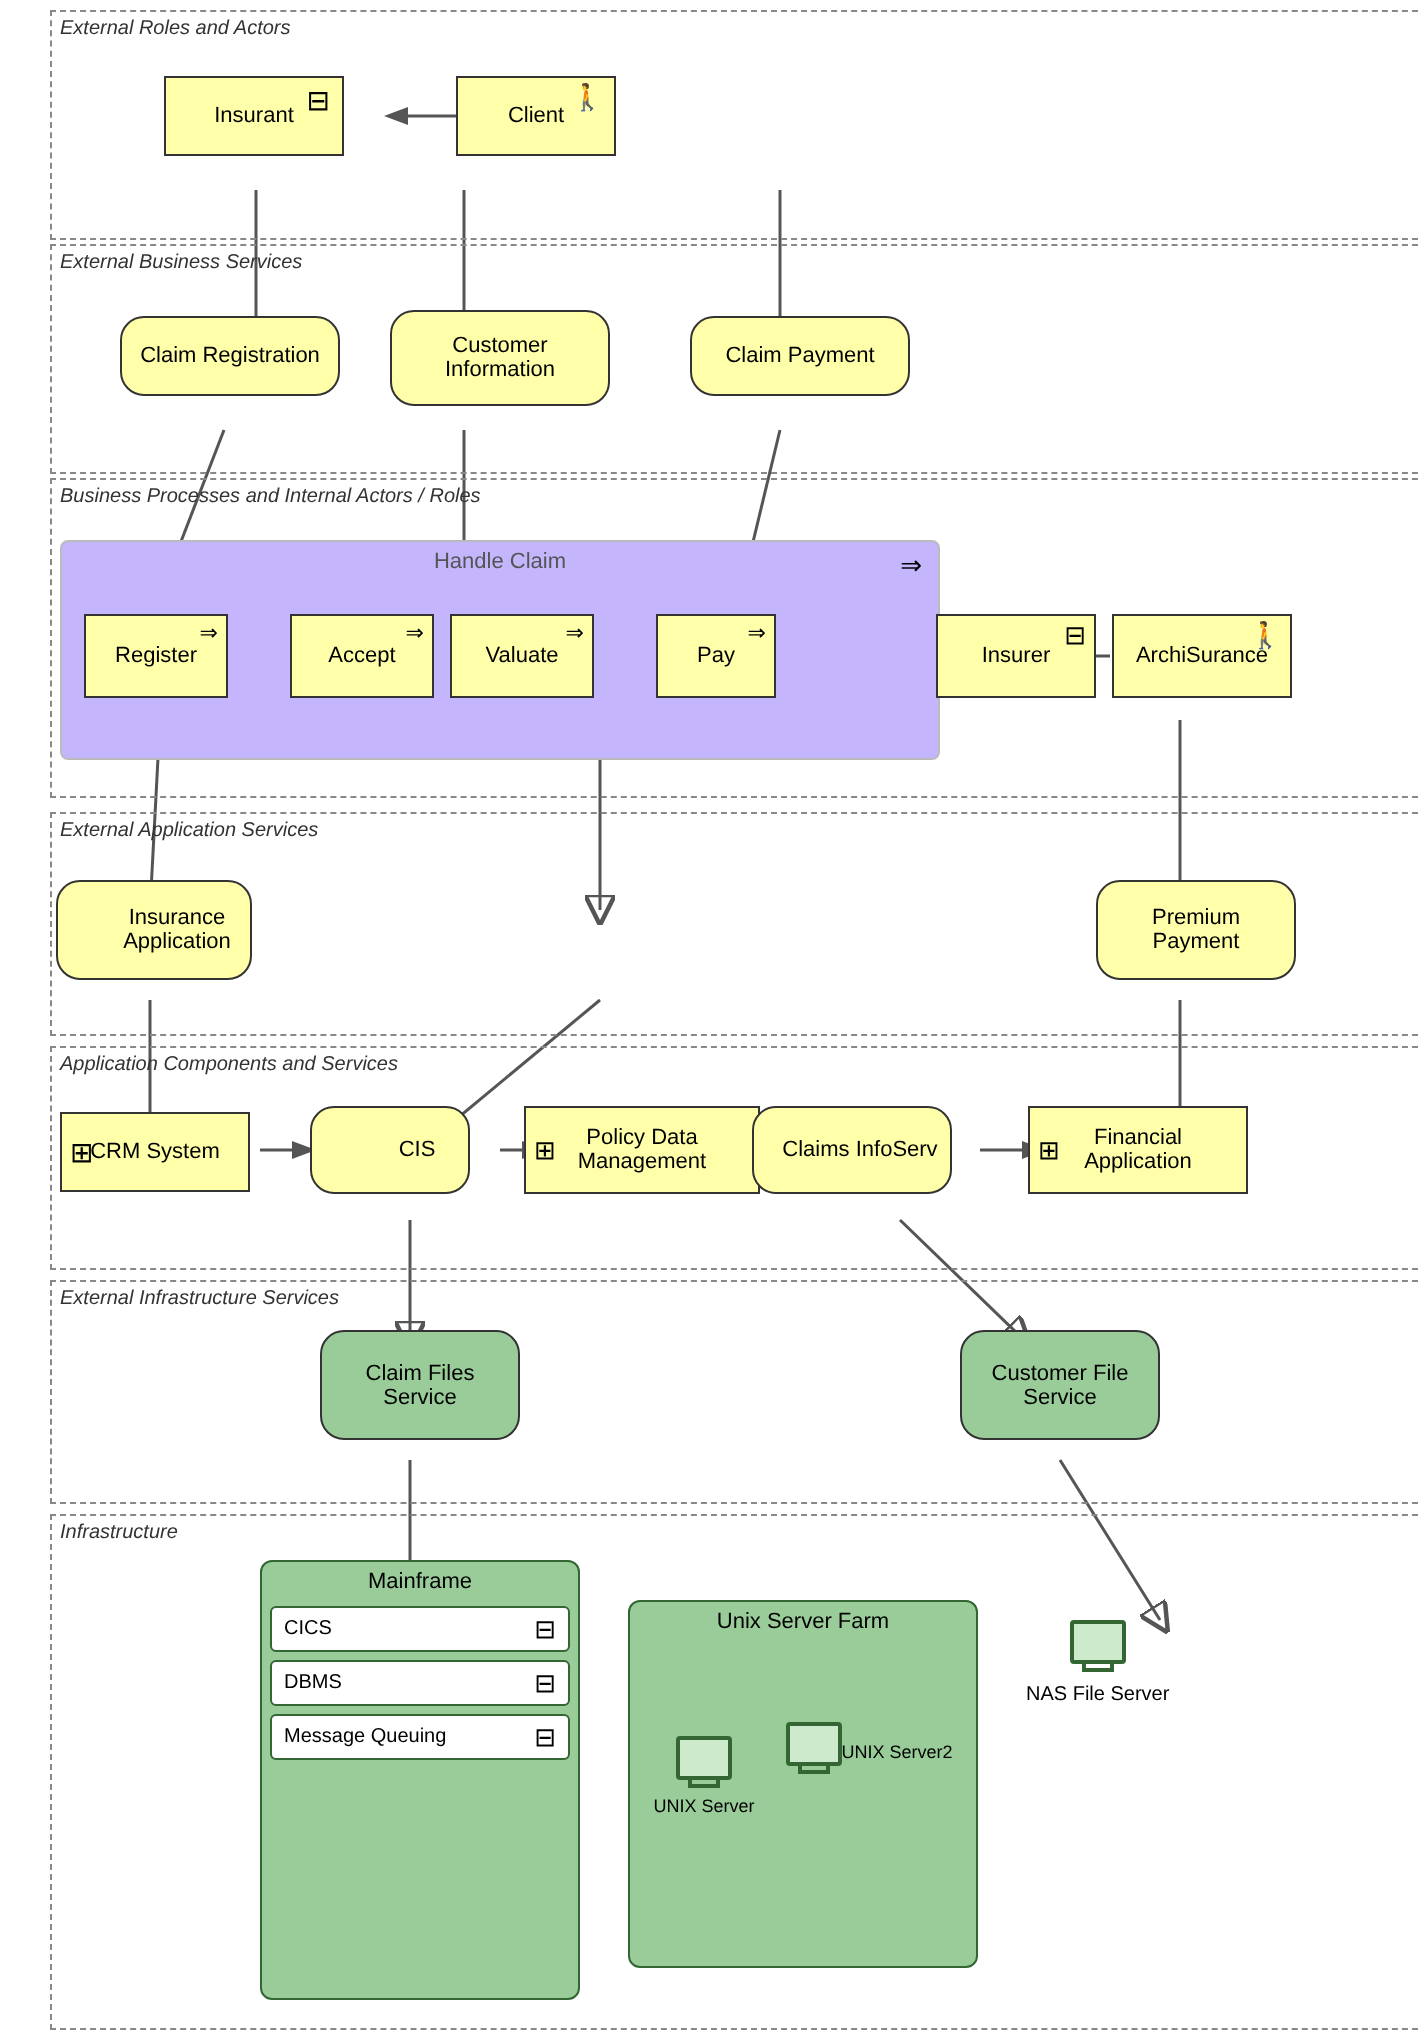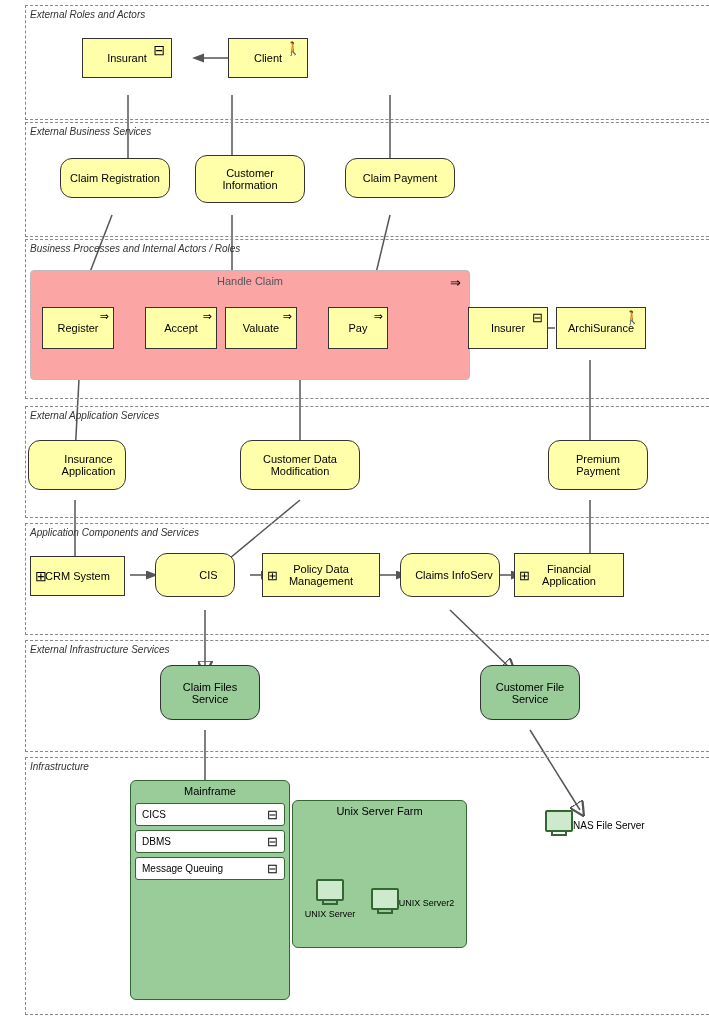--- a/index.html
+++ b/index.html
@@ -69,21 +69,21 @@
       width: 709px;
       height: 1021px;
       pointer-events: none;
       overflow: visible;
     }
 
     
     .handle-claim-box {
       position: absolute;
       border: 1px solid #bbb;
-      background: #fca5a5;
+      background: #c4b5fd;
       border-radius: 4px;
     }
 
     .server-box {
       position: absolute;
       background: #99cc99;
       border: 1.5px solid #336633;
       border-radius: 6px;
       display: flex;
       flex-direction: column;
@@ -281,23 +281,20 @@
   </div>
 
   <div class="swimlane" style="top:406px;height:112px;">
     <span class="swimlane-label">External Application Services</span>
   </div>
 
   <div class="box box-rounded" style="left:28px;top:440px;width:98px;height:50px;padding-left:27px;">
     <span>Insurance Application</span>
   </div>
 
-  <div class="box box-rounded" style="left:240px;top:440px;width:120px;height:50px;">
-    <span>Customer Data Modification</span>
-  </div>
 
   <div class="box box-rounded" style="left:548px;top:440px;width:100px;height:50px;">
     <span>Premium Payment</span>
   </div>
 
   <div class="swimlane" style="top:523px;height:112px;">
     <span class="swimlane-label">Application Components and Services</span>
   </div>
 
   <div class="box" style="left:30px;top:556px;width:95px;height:40px;">
@@ -307,21 +304,21 @@
 
   <div class="box box-rounded" style="left:155px;top:553px;width:80px;height:44px;padding-left:31px;">
     <span>CIS</span>
   </div>
 
   <div class="box" style="left:262px;top:553px;width:118px;height:44px;">
     <span style="position:absolute;left:4px;top:50%;transform:translateY(-50%);font-size:13px;">⊞</span>
     <span>Policy Data Management</span>
   </div>
 
-  <div class="box box-rounded" style="left:400px;top:553px;width:100px;height:44px;padding-left:12px;">
+  <div class="box box-rounded" style="left:376px;top:553px;width:100px;height:44px;padding-left:12px;">
     <span>Claims InfoServ</span>
   </div>
 
   <div class="box" style="left:514px;top:553px;width:110px;height:44px;">
     <span style="position:absolute;left:4px;top:50%;transform:translateY(-50%);font-size:13px;">⊞</span>
     <span>Financial Application</span>
   </div>
 
   <div class="swimlane" style="top:640px;height:112px;">
     <span class="swimlane-label">External Infrastructure Services</span>
@@ -348,32 +345,32 @@
     <div class="server-item">
       <span>DBMS</span>
       <span style="font-size:13px;">⊟</span>
     </div>
     <div class="server-item">
       <span>Message Queuing</span>
       <span style="font-size:13px;">⊟</span>
     </div>
   </div>
 
-  <div class="server-box" style="left:292px;top:800px;width:175px;height:148px;gap:43px;">
+  <div class="server-box" style="left:314px;top:800px;width:175px;height:184px;">
     <div class="server-title">Unix Server Farm</div>
     <div style="display:flex;justify-content:space-around;margin-top:15px;">
-      <div style="display:flex;flex-direction:column;align-items:center;">
+      <div style="display:flex;flex-direction:column;align-items:center;margin-top:32px;">
         <div class="monitor-icon"></div>
         <div class="monitor-label">UNIX Server</div>
       </div>
       <div style="display:flex;align-items:center;">
         <div class="monitor-icon"></div>
         <div class="monitor-label">UNIX Server2</div>
       </div>
     </div>
   </div>
 
-  <div style="position:absolute;left:545px;top:810px;display:flex;flex-direction:row;">
+  <div style="position:absolute;left:513px;top:810px;display:flex;flex-direction:column;align-items:center;">
     <div class="monitor-icon" style="background:#cdeacd;border:2px solid #336633;"></div>
     <div class="monitor-label" style="margin-top:10px;font-size:10px;text-align:center;">NAS File Server</div>
   </div>
 
 </div>
 
 </body></html>

